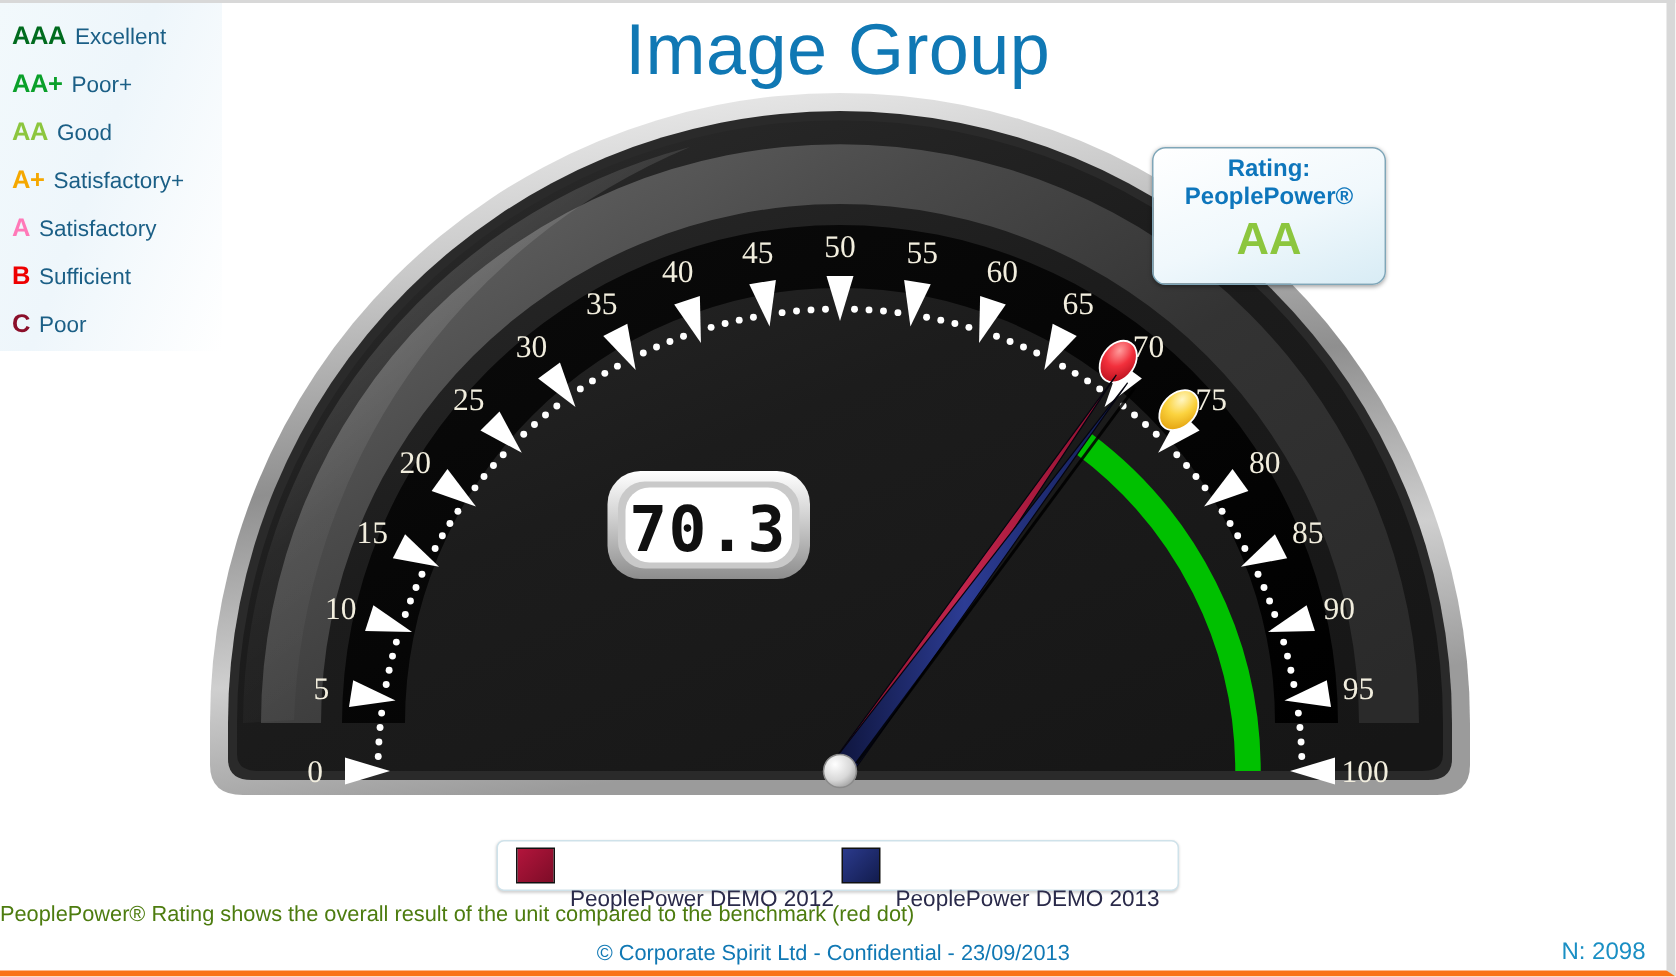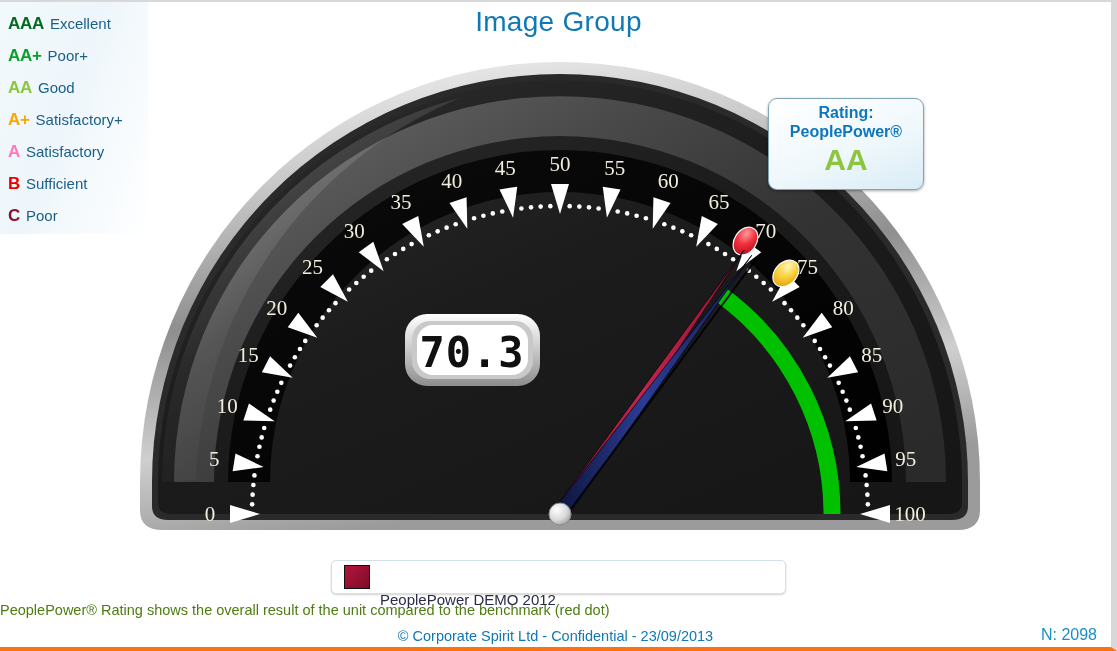--- a/index.html
+++ b/index.html
@@ -37,21 +37,21 @@
     margin-right:6px;
     letter-spacing:-0.3px;
   }
   .rating-label {
     font-size:15px; color:#1b5f86;
   }
   
   #chart-title {
     position:absolute; left:0; top:4px; width:1117px;
     text-align:center;
-    font-size:28px; color:#1078b4;
+    font-size:48px; color:#1078b4;
     letter-spacing:0.3px;
   }
   
   #gauge-wrap {
     position:absolute; left:100px; top:60px;
     width:920px; height:485px;
   }
   #gauge-svg { display:block; }
   
   #callout {
@@ -385,18 +385,22 @@
     <div class="co-line" style="color: rgb(14, 118, 188);">PeoplePower®</div>
     <div class="co-value" style="color: rgb(140, 198, 62);">AA</div>
   </div>
 
   <div id="series-legend">
     <div class="legend-entry">
       <span class="legend-swatch" id="sw0" style="background: linear-gradient(135deg, rgb(179, 21, 60), rgb(125, 12, 39));"></span>
       <span class="legend-text">PeoplePower DEMO 2012</span>
     </div>
     <div class="legend-gap"></div>
+    <div class="legend-entry">
+      <span class="legend-swatch" id="sw1" style="background: linear-gradient(135deg, rgb(43, 58, 140), rgb(18, 28, 78));"></span>
+      <span class="legend-text">PeoplePower DEMO 2013</span>
+    </div>
   </div>
 
   <div id="footer-note">PeoplePower® Rating shows the overall result of the unit compared to the benchmark (red dot)</div>
   <div id="footer-copy">© Corporate Spirit Ltd - Confidential - 23/09/2013</div>
   <div id="n-count">N: 2098</div>
 </div>
 
 </body></html>

